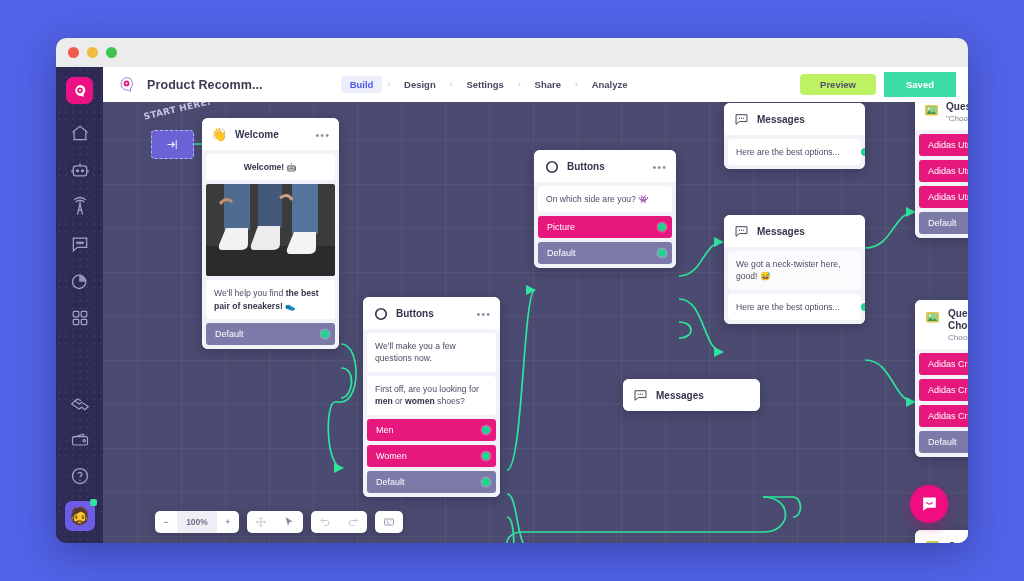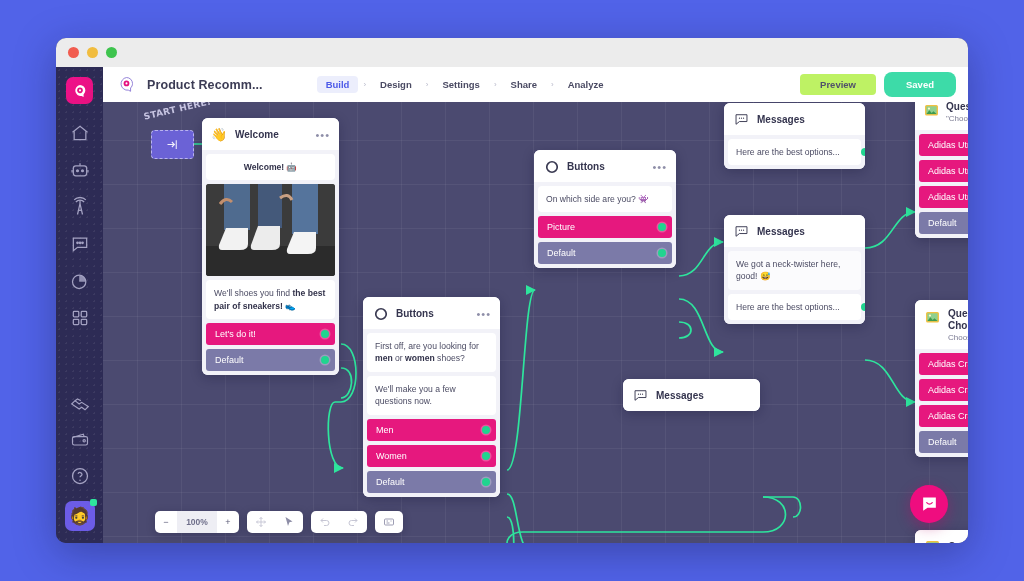--- a/index.html
+++ b/index.html
@@ -56,29 +56,29 @@
   .right { flex:1; display:flex; flex-direction:column; min-width:0; }
 
   
   .topbar {
     height:35px; background:#fff; display:flex; align-items:center;
     padding:0 12px; gap:10px; flex:0 0 35px; position:relative; z-index:6;
   }
   .flow-logo { width:22px;height:22px;display:flex;align-items:center;justify-content:center; }
   .flow-title { font-size:12.5px; color:#3c3c55; font-weight:700; letter-spacing:.1px; }
 
-  .nav { display:flex; align-items:center; gap:2px; margin-left:44px; }
+  .nav { display:flex; align-items:center; gap:2px; margin-left:68px; }
   .nav-item { font-size:9.5px; color:#4a4a63; padding:3px 9px; border-radius:4px; font-weight:600;}
   .nav-item.active { color:#4d5ae8; background:#eceefc; }
   .nav-sep { color:#b9bacb; font-size:8px; padding:0 3px; }
 
   .topright { margin-left:auto; display:flex; gap:8px; align-items:center; }
   .btn-prev { font-size:9.5px; color:#51516b; background:#bef264; border-radius:4px;
               padding:5px 20px; font-weight:600; }
-  .btn-saved { font-size:9.5px; color:#fff; background:#3ddba8; border-radius:8px;
+  .btn-saved { font-size:9.5px; color:#fff; background:#3ddba8; border-radius:0;
                padding:7px 22px; font-weight:600; }
 
   
   .canvas {
     flex:1; position:relative; overflow:hidden;
     background:#4b4a70;
     background-image:
       linear-gradient(to right, rgba(255,255,255,.055) 1px, transparent 1px),
       linear-gradient(to bottom, rgba(255,255,255,.055) 1px, transparent 1px);
     background-size:44px 44px;
@@ -338,50 +338,46 @@
                 <rect x="52" y="0" width="24" height="44" fill="#44597a"></rect>
                 <rect x="86" y="0" width="26" height="50" fill="#55749c"></rect>
                 <path d="M20 44 h22 v16 q0 6 -8 6 h-18 q-4 0 -3 -5 z" fill="#f2f2f2"></path>
                 <path d="M52 42 h22 v18 q0 6 -8 6 h-18 q-4 0 -3 -5 z" fill="#ececec"></path>
                 <path d="M88 48 h22 v16 q0 6 -8 6 h-18 q-4 0 -3 -5 z" fill="#f4f4f4"></path>
                 <path d="M14 20 q6 -8 12 -2" stroke="#c28f6e" stroke-width="3" fill="none"></path>
                 <path d="M74 14 q8 -6 12 2" stroke="#c9a083" stroke-width="3" fill="none"></path>
               </svg>
             </div>
             <div class="bubble">
-              <span>We'll shoes you find </span><b>the best pair of sneakers!</b> <span>👟</span>
+              <span>We'll help you find </span><b>the best pair of sneakers!</b> <span>👟</span>
             </div>
           </div>
           <div class="node-opts">
-            <div class="opt pink">
-              <span>Let's do it!</span>
-              <span class="port inbub"></span>
-            </div>
             <div class="opt def">
               <span>Default</span>
               <span class="port inbub"></span>
             </div>
           </div>
         </div>
 
         <div class="node" style="left:260px; top:195px; width:137px;">
           <div class="node-head">
             <span class="hicon">
               <svg viewBox="0 0 20 20" width="14" height="14">
                   <circle cx="10" cy="10" r="7.5" fill="none" stroke="#3a3a52" stroke-width="2.4"></circle>
                 </svg>
             </span>
             <span class="node-title">Buttons</span>
             <span class="dots">•••</span>
           </div>
           <div class="node-body">
+            <div class="bubble">We'll make you a few questions now.</div>
             <div class="bubble">
               <span>First off, are you looking for </span><b>men</b><span> or </span><b>women</b><span> shoes?</span>
             </div>
-            <div class="bubble">We'll make you a few questions now.</div>
           </div>
           <div class="node-opts">
             <div class="opt pink">
               <span>Men</span>
               <span class="port inbub"></span>
             </div>
             <div class="opt pink">
               <span>Women</span>
               <span class="port inbub"></span>
             </div>

